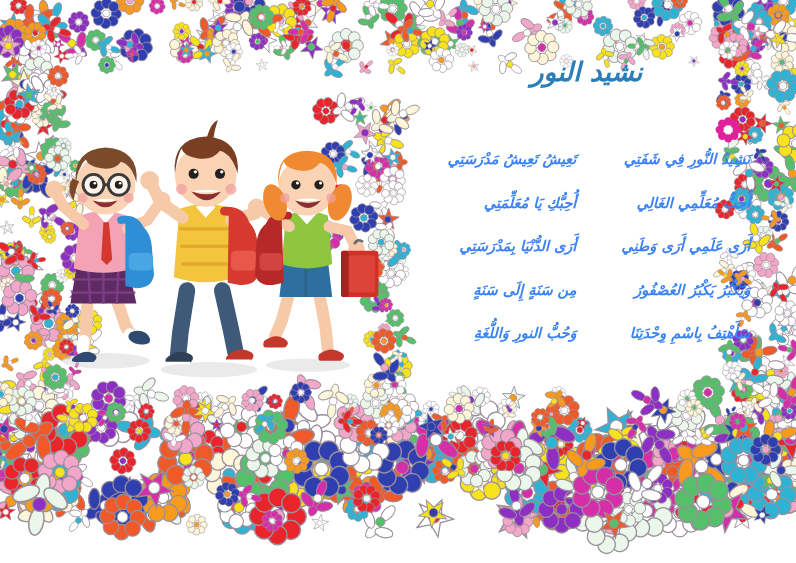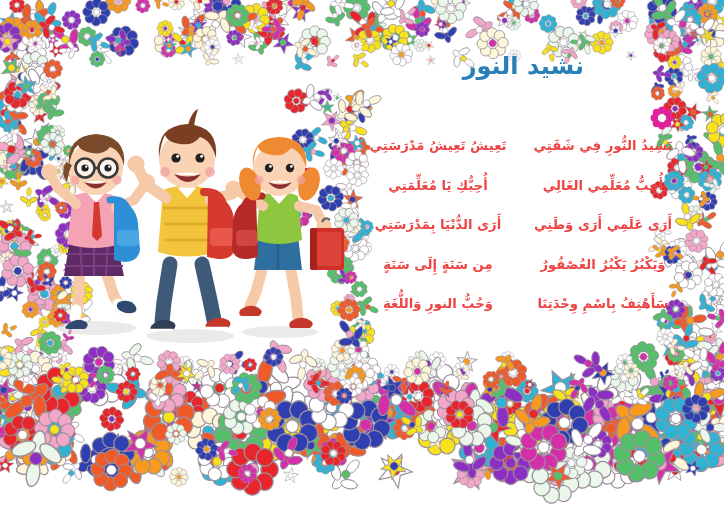--- a/index.html
+++ b/index.html
@@ -7,20 +7,21 @@
     padding: 0;
     background: #ffffff;
   }
   #page {
     position: relative;
     width: 724px;
     height: 512px;
     background: #ffffff;
     overflow: hidden;
     font-family: "DejaVu Sans", "Liberation Sans", sans-serif;
+    font-style: italic;
   }
 
   
   .flowerband {
     position: absolute;
     pointer-events: none;
   }
 
   
   #illustration {
@@ -49,22 +50,22 @@
     right: 42px;
     top: 138px;
     width: 330px;
     direction: rtl;
     border-collapse: collapse;
   }
   #verse-table td {
     font-family: "DejaVu Sans", "Liberation Sans", sans-serif;
     font-size: 13.2px;
     font-weight: 700;
-    color: #ef4444;
-    text-align: center;
+    color: #3b82f6;
+    text-align: right;
     direction: rtl;
     padding: 0 0 23px 0;
     white-space: nowrap;
     vertical-align: top;
     line-height: 1.25;
   }
   #verse-table td.hemistich-a { width: 172px; }
   #verse-table td.hemistich-b { width: 158px; margin-top: 16px; }
   #verse-table tr:last-child td { padding-bottom: 0; }
 

